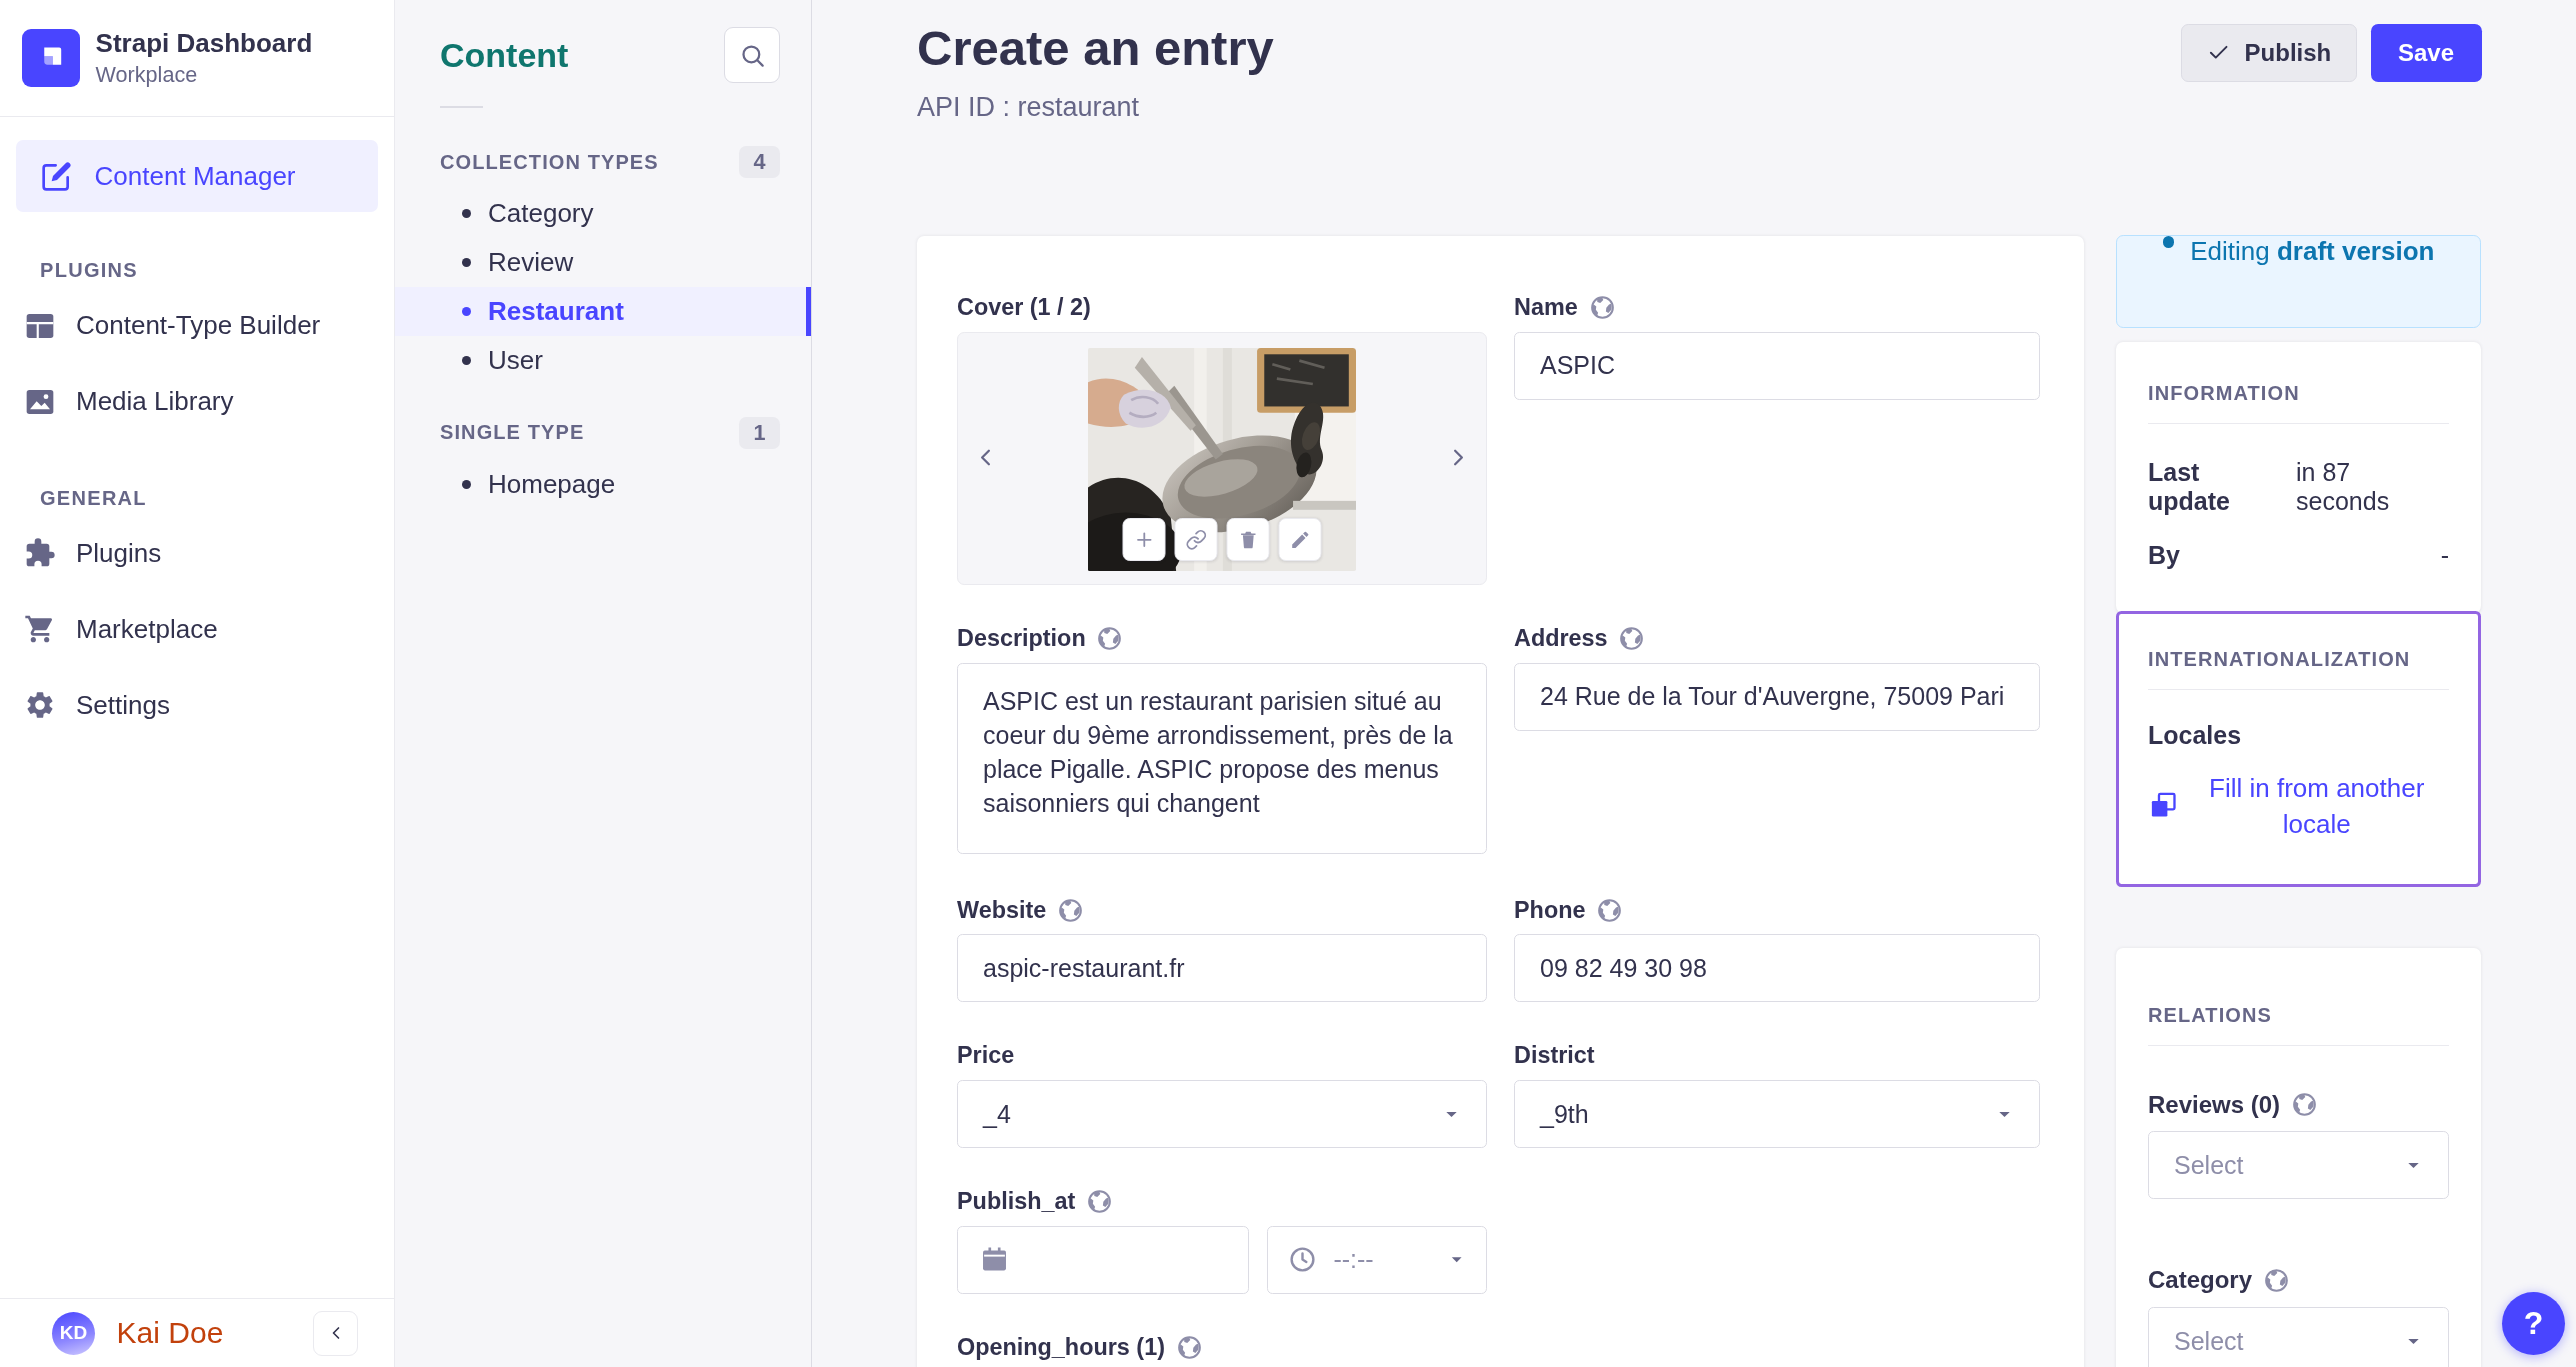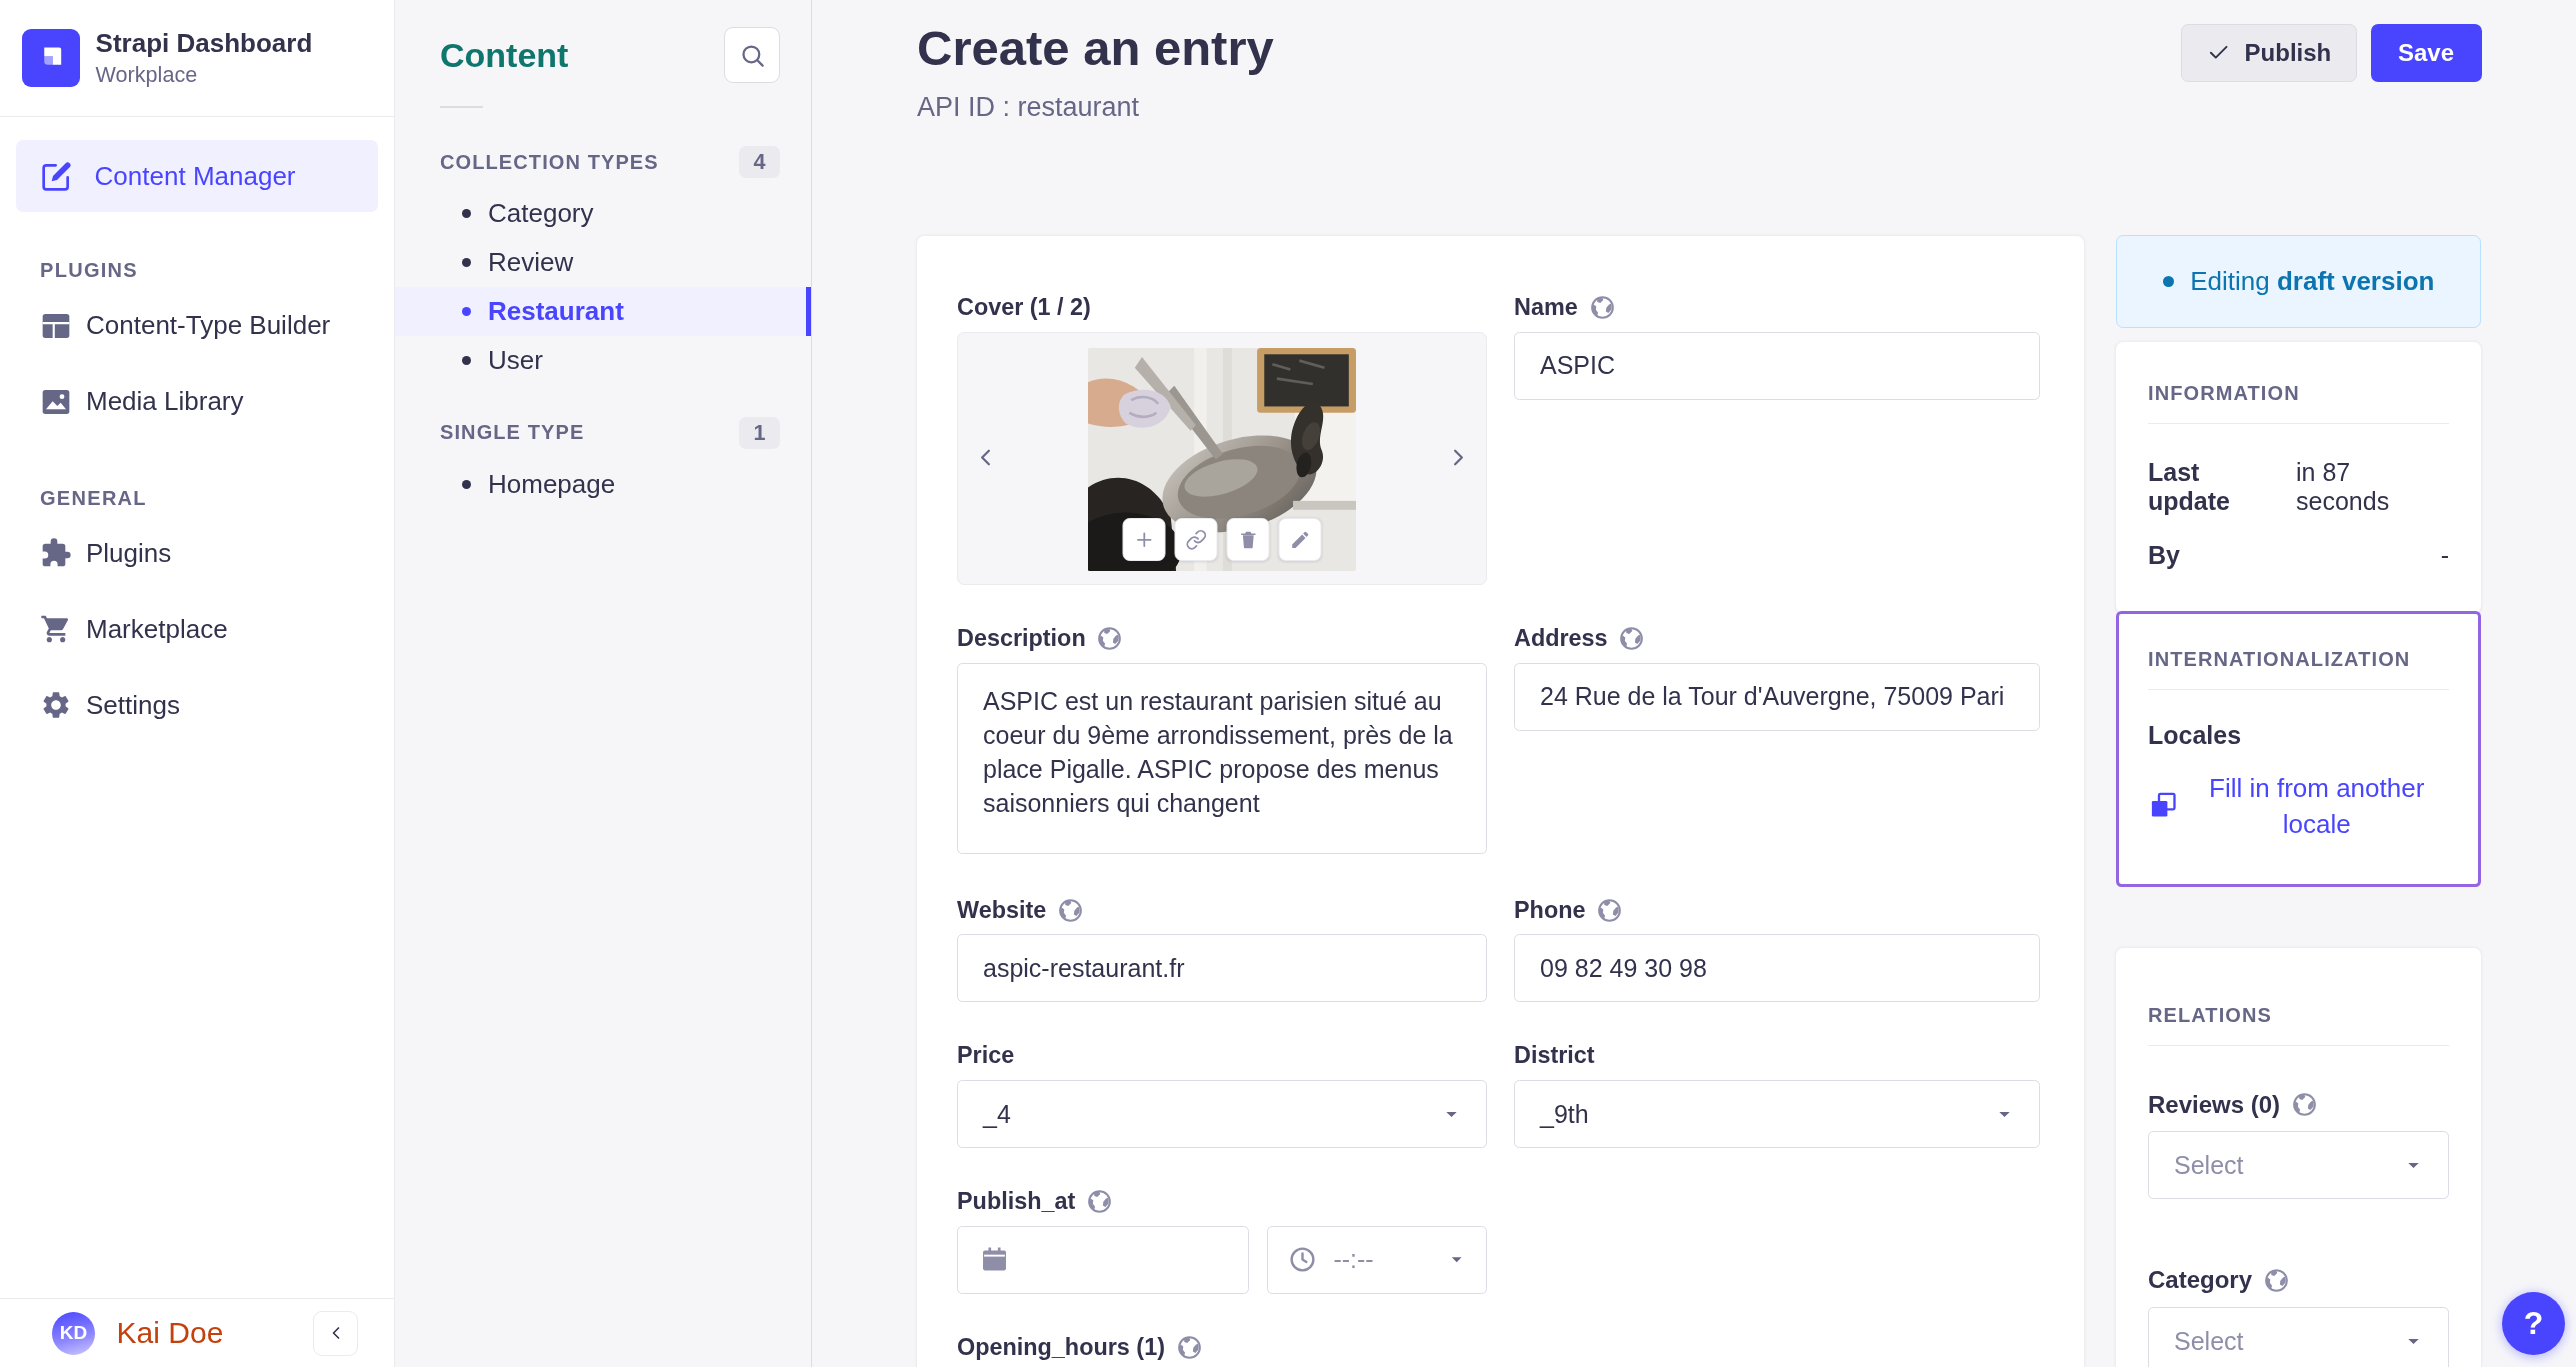--- a/index.html
+++ b/index.html
@@ -12,21 +12,21 @@
   
   #sidebar { position:absolute; left:0; top:0; width:395px; height:1367px; background:#fff; border-right:0.9px solid #eaeaef; display:flex; flex-direction:column; }
   .brand { height:117px; padding:25px 21.6px; display:flex; align-items:center; gap:16px; border-bottom:0.9px solid #eaeaef; }
   .brand-logo { width:58px; height:58px; background:var(--primary,#4945ff); border-radius:9px; display:flex; align-items:center; justify-content:center; }
   .brand-logo .ic { width:36px; height:36px; }
   .brand-title { font-size:26px; font-weight:700; color:#32324d; }
   .brand-sub { font-size:21.6px; color:#666687; margin-top:3.6px; }
   .nav-active { margin:23.4px 16px 0; height:72px; background:var(--active-bg,#f0f0ff); border-radius:7.2px; display:flex; align-items:center; gap:21.6px; padding-left:25px; color:var(--primary,#4945ff); font-size:26px; font-weight:500; cursor:pointer; }
   .nav-active .ic { width:32px; height:32px; color:var(--primary,#4945ff); }
   .side-section { margin:47px 0 5.4px 40px; font-size:20px; font-weight:700; letter-spacing:1.3px; color:#666687; }
-  .side-item { height:76px; display:flex; align-items:center; gap:14px; padding-left:40px; font-size:26px; color:#32324d; cursor:pointer; }
+  .side-item { height:76px; display:flex; align-items:center; gap:20px; padding-left:24px; font-size:26px; color:#32324d; cursor:pointer; }
   .side-item .ic { width:32px; height:32px; color:#666687; }
   .side-spacer { flex:1; }
   .user-row { border-top:0.9px solid #eaeaef; height:69px; padding:0 36px 0 52px; display:flex; align-items:center; gap:21.6px; cursor:pointer; }
   .avatar { width:43px; height:43px; border-radius:50%; background:linear-gradient(165deg,#4945ff 0%,#8d87ff 60%,#cfcaff 100%); color:#fff; font-size:19px; font-weight:700; display:flex; align-items:center; justify-content:center; }
   .user-name { font-size:30px; color:#c2410c; flex:1; }
   .collapse-btn { width:45px; height:45px; background:#fff; border:0.9px solid #eaeaef; border-radius:9px; display:flex; align-items:center; justify-content:center; cursor:pointer; }
   .collapse-btn .ic { width:20px; height:20px; color:#32324d; }
 
   
   #subnav { position:absolute; left:395px; top:0; width:417px; height:1367px; background:#f6f6f9; border-right:0.9px solid #dcdce4; }
@@ -78,21 +78,21 @@
   .asset-btn .ic { width:21.6px; height:21.6px; color:#8e8ea9; }
 
   .datetime-row { display:flex; gap:18px; }
   .date-box { width:293px; height:68px; border:0.9px solid #dcdce4; border-radius:5.4px; background:#fff; display:flex; align-items:center; padding:0 21.6px; cursor:pointer; }
   .date-box .ic { width:29px; height:29px; color:#8e8ea9; }
   .time-box { width:220px; height:68px; border:0.9px solid #dcdce4; border-radius:5.4px; background:#fff; display:flex; align-items:center; gap:16px; padding:0 18px 0 20px; cursor:pointer; font-size:25px; }
   .time-box .clock { width:29px; height:29px; color:#8e8ea9; }
   .time-box .caret { width:23.4px; height:23.4px; color:#666687; margin-left:auto; }
 
   
-  #draft-badge { position:absolute; left:2116px; top:235px; width:365px; height:93px; background:var(--draft-bg,#eaf5ff); border:0.9px solid #b8e1ff; border-radius:7.2px; display:flex; align-items:center; justify-content:center; gap:16px; font-size:26px; color:var(--draft-text,#0c75af); }
+  #draft-badge { position:absolute; left:2116px; top:235px; width:365px; height:93px; background:var(--draft-bg,#eaf5ff); border:0.9px solid #b8e1ff; border-radius:7.2px; display:flex; justify-content:center; gap:16px; font-size:26px; color:var(--draft-text,#0c75af); }
   .draft-dot { width:11.7px; height:11.7px; border-radius:50%; background:var(--draft-text,#0c75af); }
   #draft-badge b { font-weight:700; }
   .panel-card { position:absolute; left:2116px; width:365px; background:#fff; border-radius:7.2px; box-shadow:0 0.9px 3.6px rgba(33,33,52,.1); padding:40px 32px 0; }
   #info-card { top:342px; height:271px; }
   .panel-head { font-size:20px; font-weight:700; letter-spacing:1.1px; color:#666687; }
   .panel-divider { height:0.9px; background:#eaeaef; margin-top:18px; }
   .info-row { display:flex; align-items:baseline; margin-top:34px; font-size:25px; color:#32324d; }
   .info-row .k { font-weight:700; }
   .info-row .v { margin-left:9px; }
   .info-row.spread { justify-content:space-between; margin-top:25px; }

